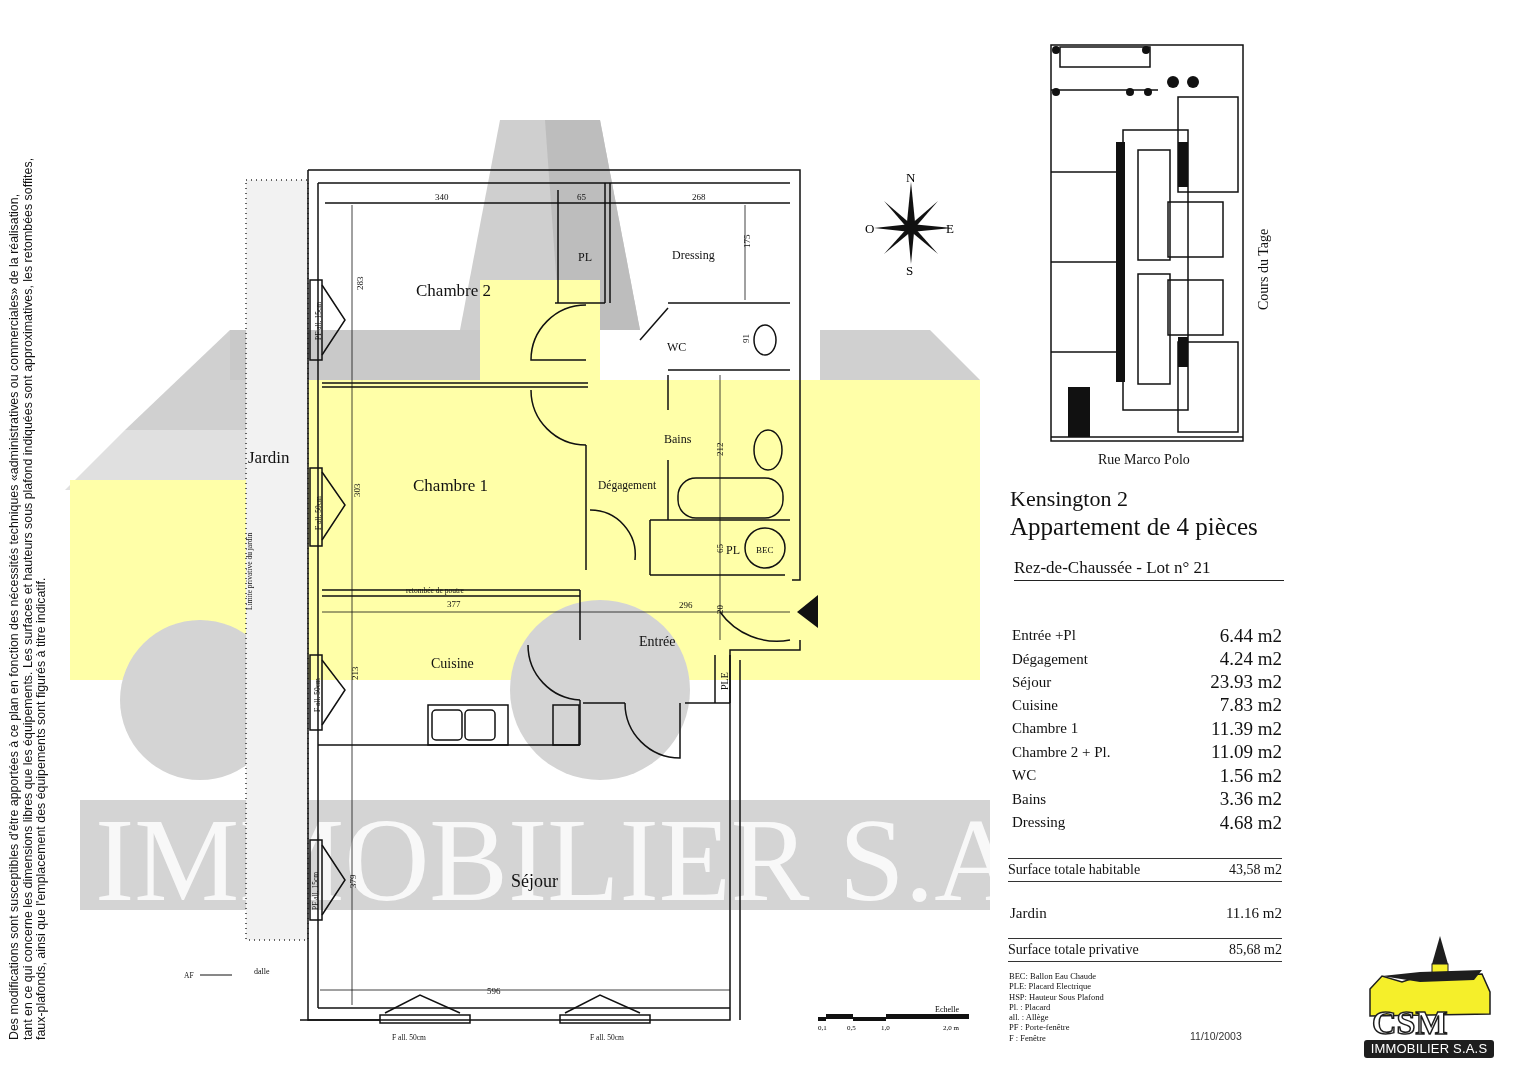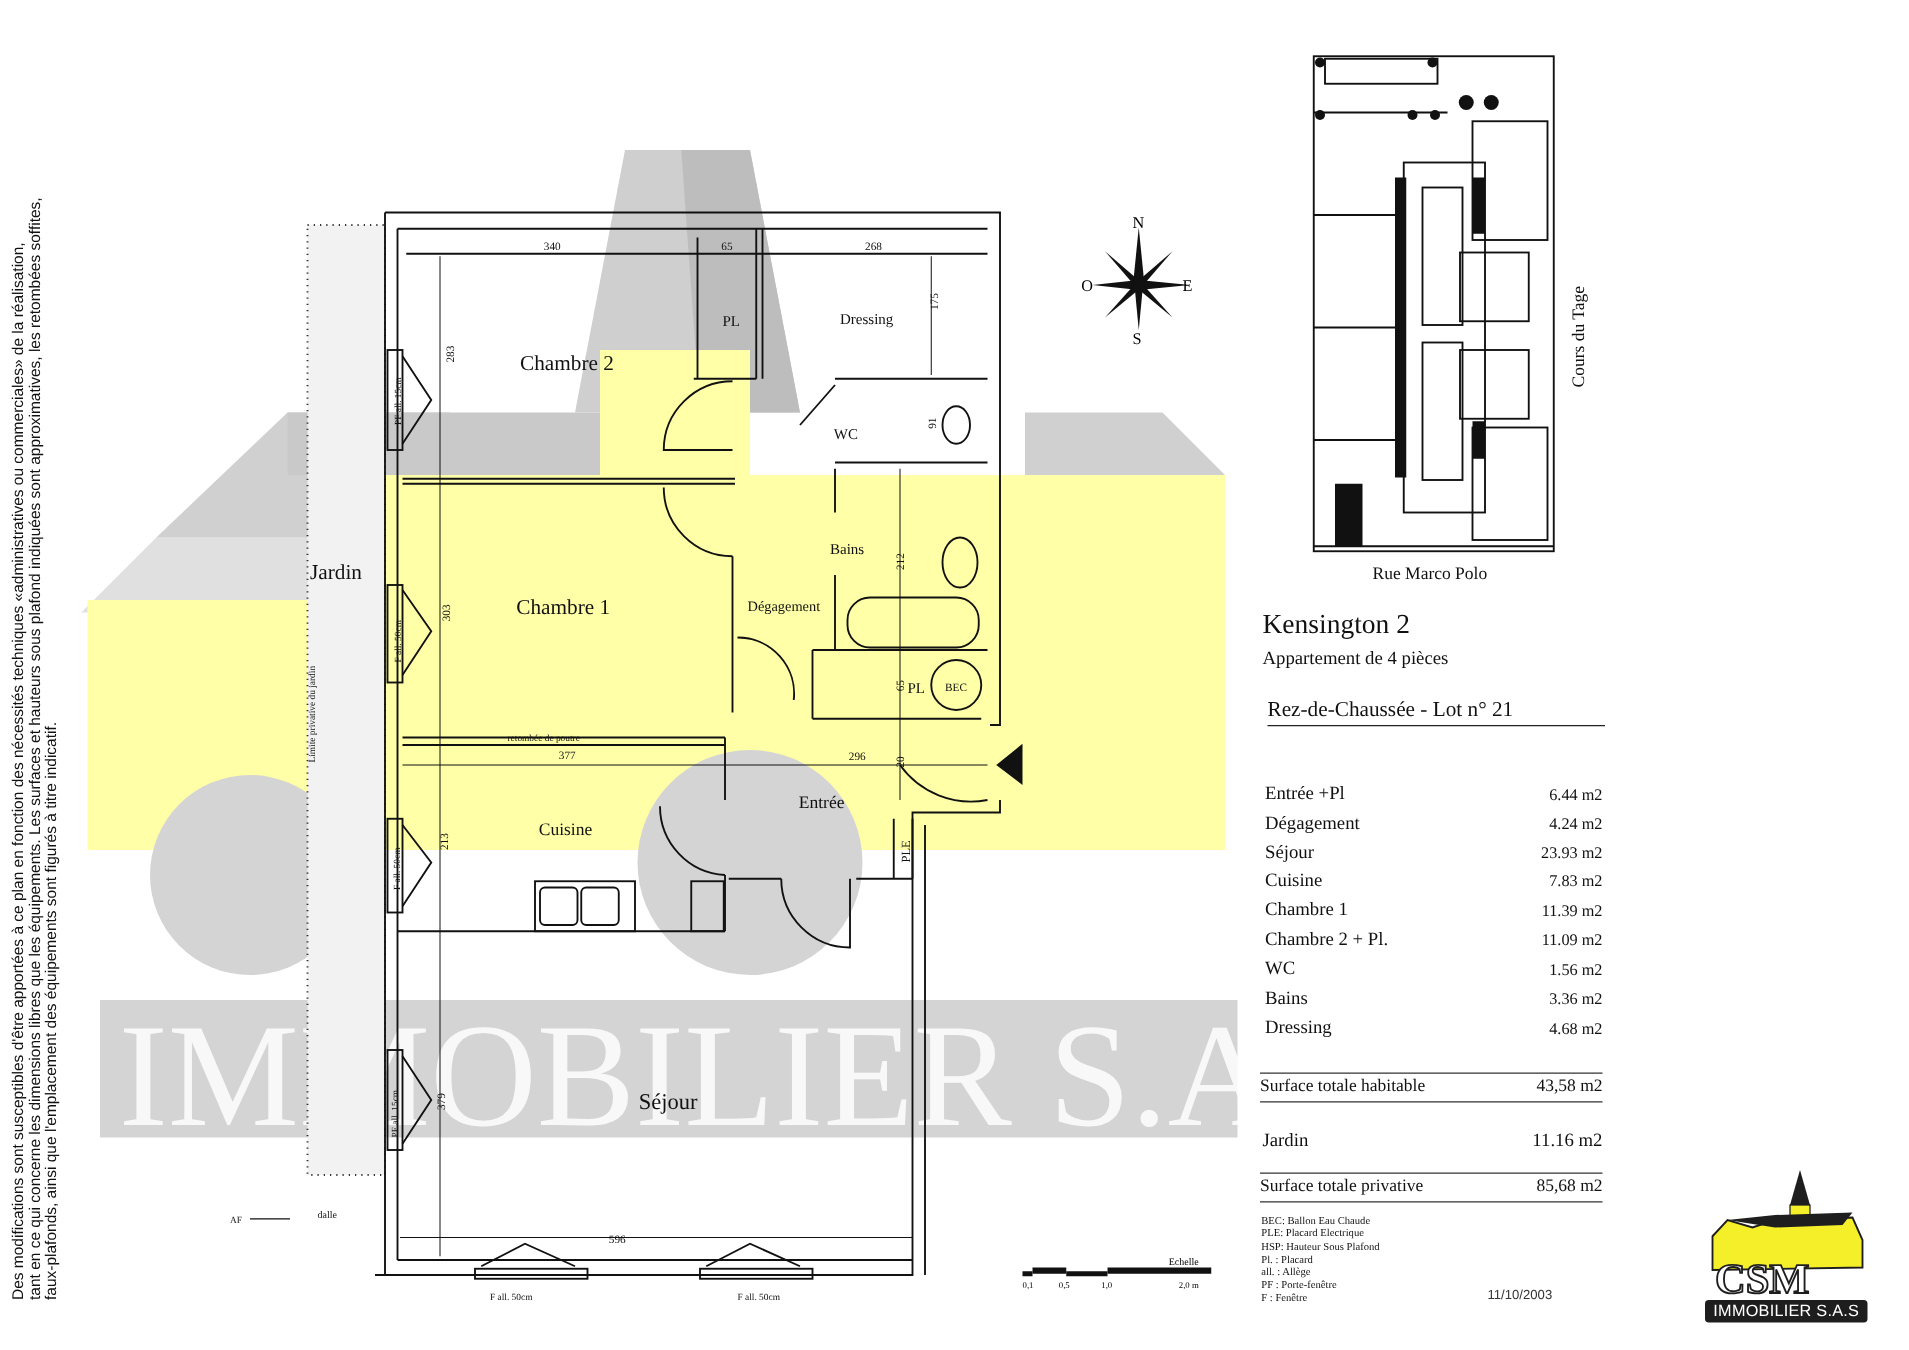--- a/index.html
+++ b/index.html
@@ -5,21 +5,21 @@
   html,body{margin:0;padding:0;background:#fff;}
   body{width:1527px;height:1080px;position:relative;overflow:hidden;font-family:"Liberation Serif",serif;color:#111;}
   .abs{position:absolute;}
   .disclaimer{position:absolute;left:8px;top:1040px;width:860px;transform-origin:0 0;transform:rotate(-90deg);font-family:"Liberation Sans",sans-serif;font-size:12.4px;line-height:13.5px;color:#111;}
   .disclaimer div{white-space:nowrap;}
   svg text{font-family:"Liberation Serif",serif;}
   .title{position:absolute;left:1010px;width:300px;text-align:left;font-size:22px;line-height:28px;}
   .lot{position:absolute;left:1014px;top:558px;width:270px;font-size:17px;border-bottom:1.5px solid #222;padding-bottom:2px;}
   .areas{position:absolute;left:1012px;top:624px;width:270px;}
   .arow{display:flex;justify-content:space-between;font-size:15px;height:23.5px;align-items:center;gap:24px;}
-  .arow .v{font-size:13px;}
+  .arow .v{font-size:19px;}
   .total{position:absolute;left:1008px;width:274px;display:flex;justify-content:space-between;font-size:14px;padding:3px 0;border-top:1.5px solid #333;border-bottom:1.5px solid #333;}
   .jardin-row{position:absolute;left:1010px;top:905px;width:272px;display:flex;justify-content:space-between;font-size:15px;}
   .legend{position:absolute;left:1009px;top:971px;font-size:8.5px;line-height:10.3px;}
   .date{position:absolute;left:1190px;top:1030px;font-family:"Liberation Sans",sans-serif;font-size:10.5px;color:#333;}
   .street-bottom{position:absolute;left:1098px;top:452px;font-size:14px;}
   .street-side{position:absolute;left:1256px;top:310px;font-size:14px;transform-origin:0 0;transform:rotate(-90deg);white-space:nowrap;}
   .logo{position:absolute;left:1362px;top:934px;width:132px;height:126px;}
   .logo-band{position:absolute;left:1364px;top:1040px;width:130px;height:18px;background:#1e1e1e;border-radius:3px;color:#fff;font-family:"Liberation Sans",sans-serif;font-size:13px;line-height:18px;text-align:center;letter-spacing:0.2px;}
 </style>
 </head>
@@ -226,21 +226,21 @@
       <circle cx="100" cy="50" r="4"></circle>
       <circle cx="82" cy="50" r="4"></circle>
     <circle cx="125" cy="40" r="6"></circle>
       <circle cx="145" cy="40" r="6"></circle>
   </g>
 </svg>
 <div class="street-bottom">Rue Marco Polo</div>
 <div class="street-side">Cours du Tage</div>
 
 <div class="title" style="top:485px">Kensington 2</div>
-<div class="title" style="top:513px;font-size:15px">Appartement de 4 pièces</div>
+<div class="title" style="top:513px;font-size:25px">Appartement de 4 pièces</div>
 <div class="lot">Rez-de-Chaussée -  Lot n° 21</div>
 
 <div class="areas">
   <div class="arow">
       <span>Entrée +Pl</span>
       <span class="v">6.44 m2</span>
     </div>
   <div class="arow">
       <span>Dégagement</span>
       <span class="v">4.24 m2</span>

